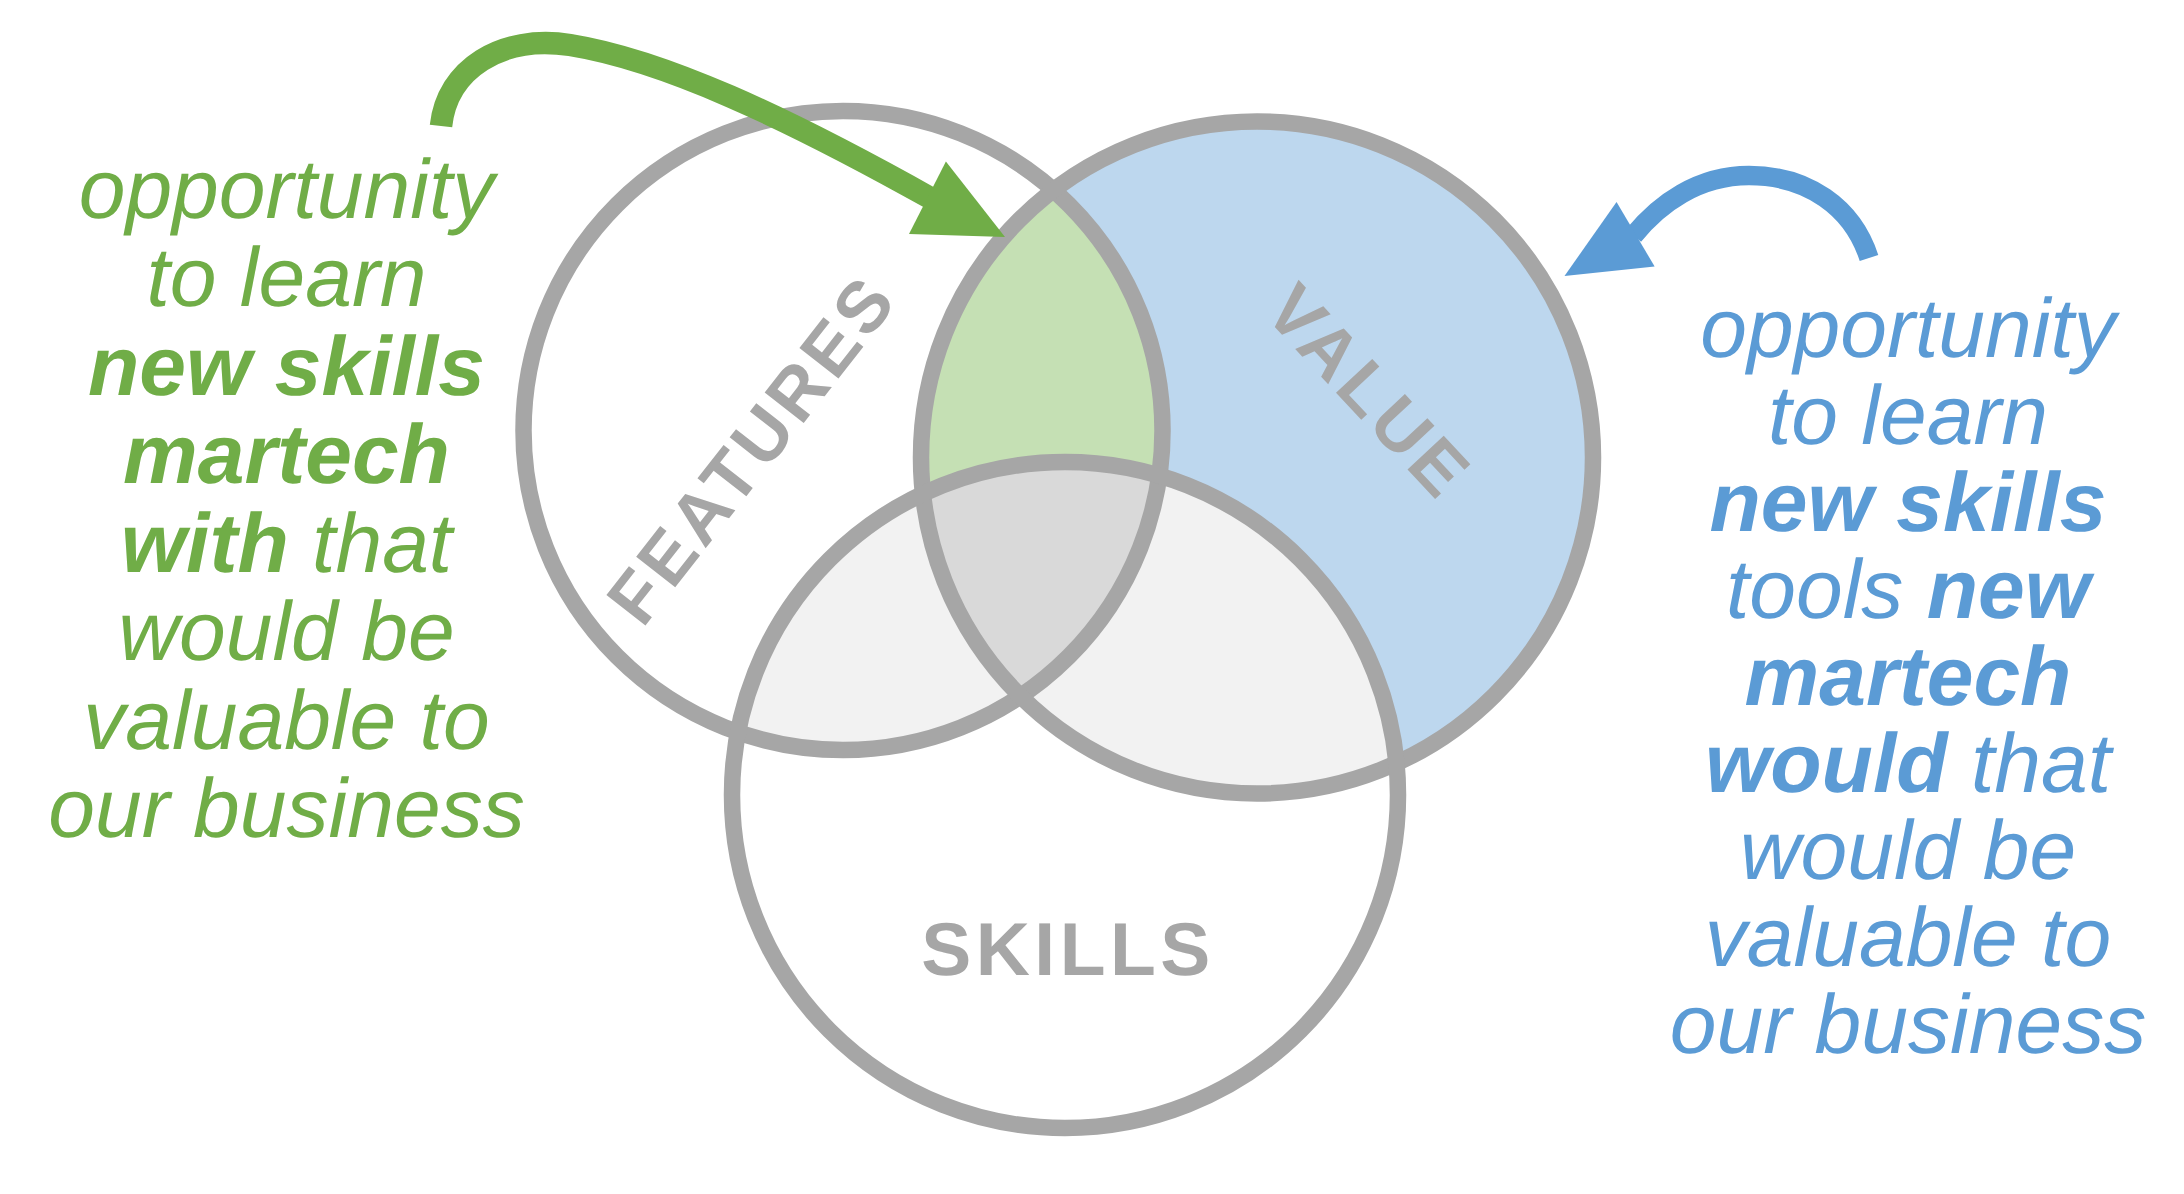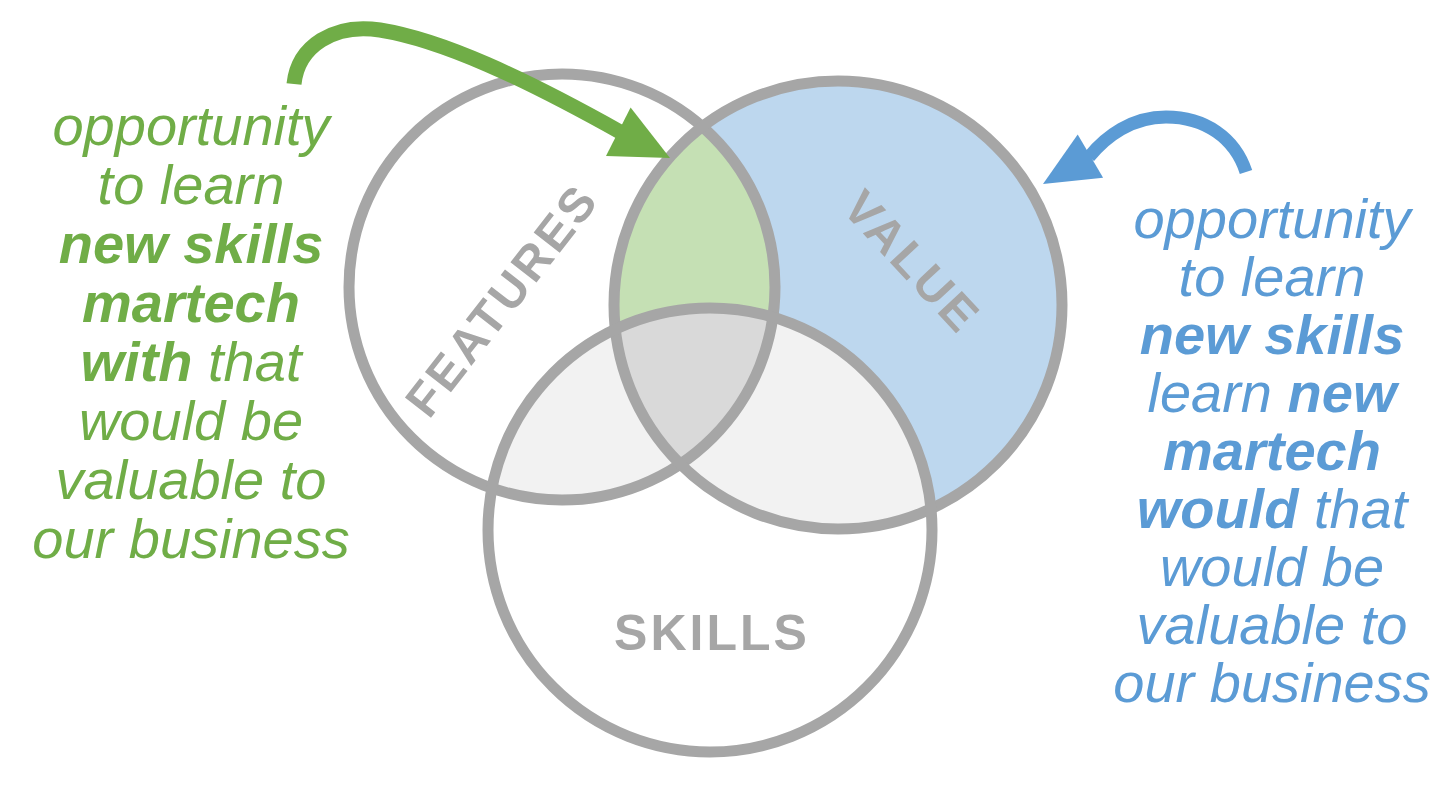--- a/index.html
+++ b/index.html
@@ -93,21 +93,21 @@
       <div class="ann-line"><span class="bold">with</span><span> that</span></div>
       <div class="ann-line"><span>would be</span></div>
       <div class="ann-line"><span>valuable to</span></div>
       <div class="ann-line"><span>our business</span></div>
     </div>
 
   <div id="right-annotation" class="annotation" style="color: rgb(91, 155, 213);">
       <div class="ann-line"><span>opportunity</span></div>
       <div class="ann-line"><span>to learn</span></div>
       <div class="ann-line"><span class="bold">new skills</span></div>
-      <div class="ann-line"><span>learn </span><span class="bold">new</span></div>
+      <div class="ann-line"><span>tools </span><span class="bold">new</span></div>
       <div class="ann-line"><span class="bold">martech</span></div>
       <div class="ann-line"><span class="bold">would</span><span> that</span></div>
       <div class="ann-line"><span>would be</span></div>
       <div class="ann-line"><span>valuable to</span></div>
       <div class="ann-line"><span>our business</span></div>
     </div>
 
 </div>
 
 </body></html>

